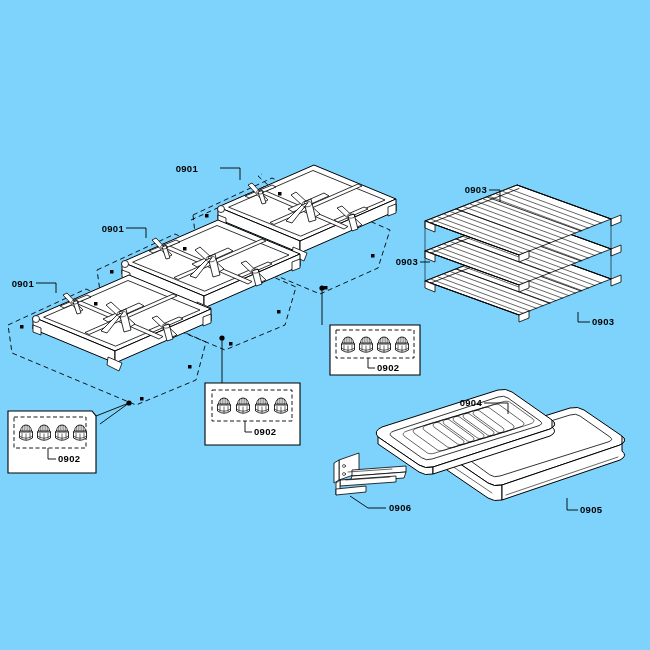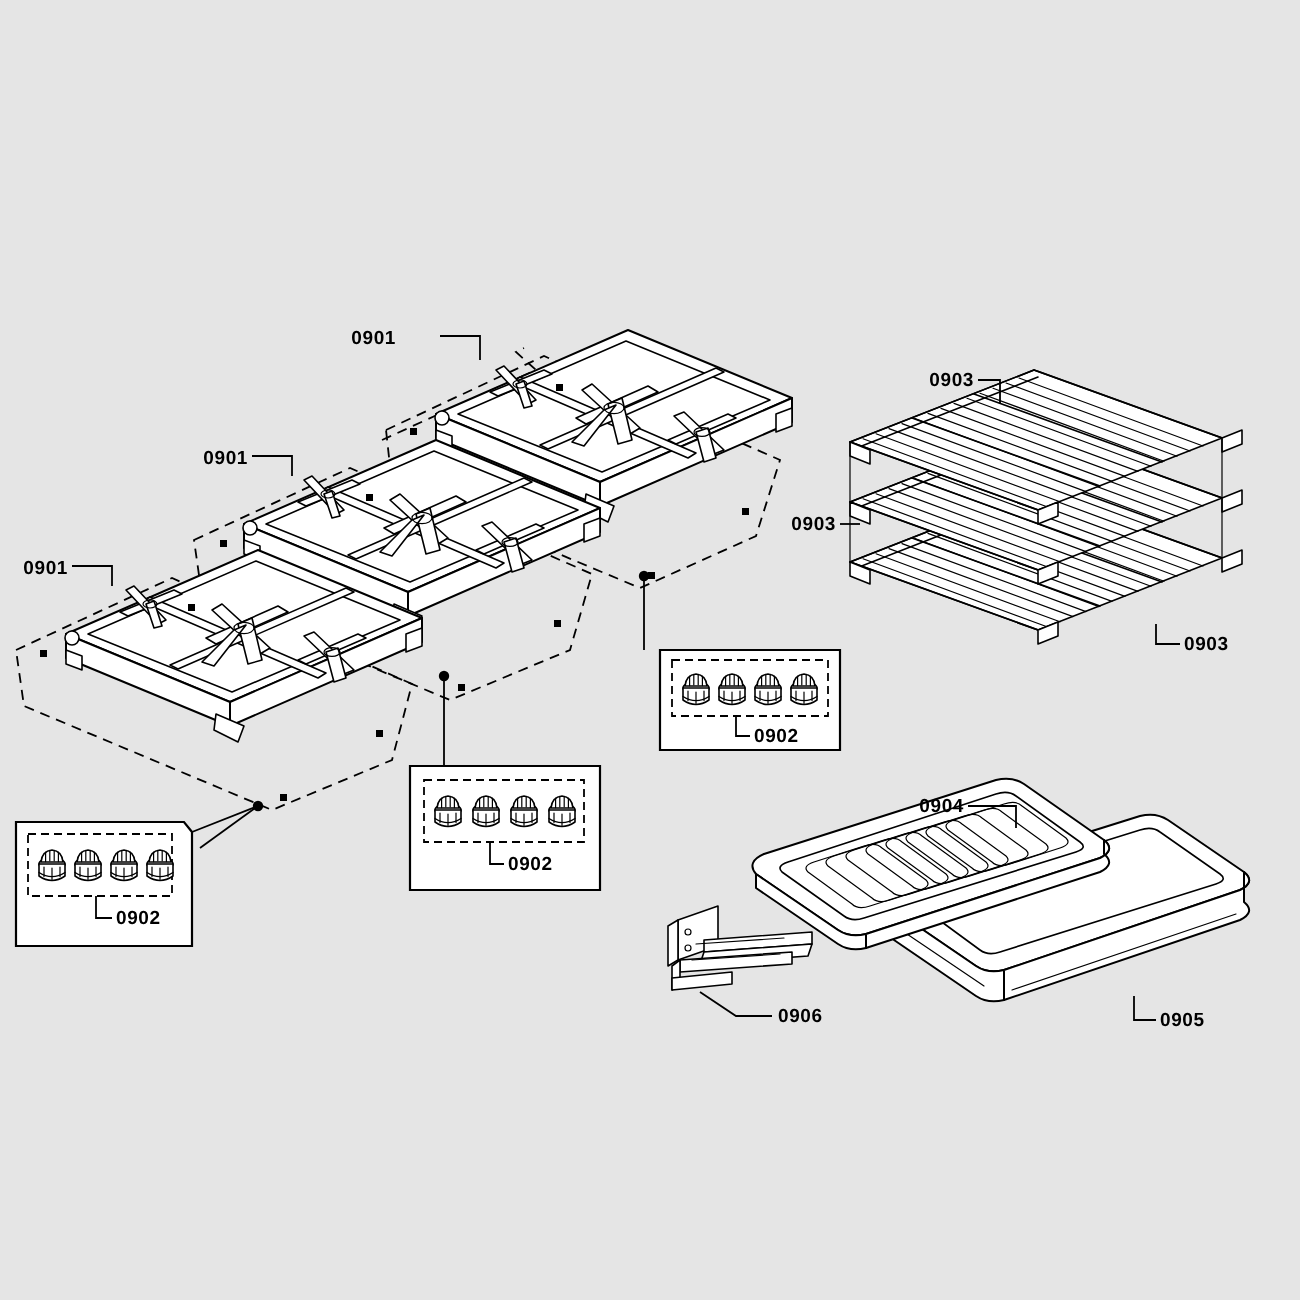--- a/index.html
+++ b/index.html
@@ -11,21 +11,21 @@
   body {
     width: 650px;
     height: 650px;
     overflow: hidden;
     font-family: "Liberation Sans", sans-serif;
   }
   #diagram-root {
     position: relative;
     width: 650px;
     height: 650px;
-    background: #e5e5e5;
+    background: #7dd3fc;
   }
   svg.diagram-canvas {
     position: absolute;
     top: 0;
     left: 0;
     width: 650px;
     height: 650px;
     display: block;
   }
   .part-label {

